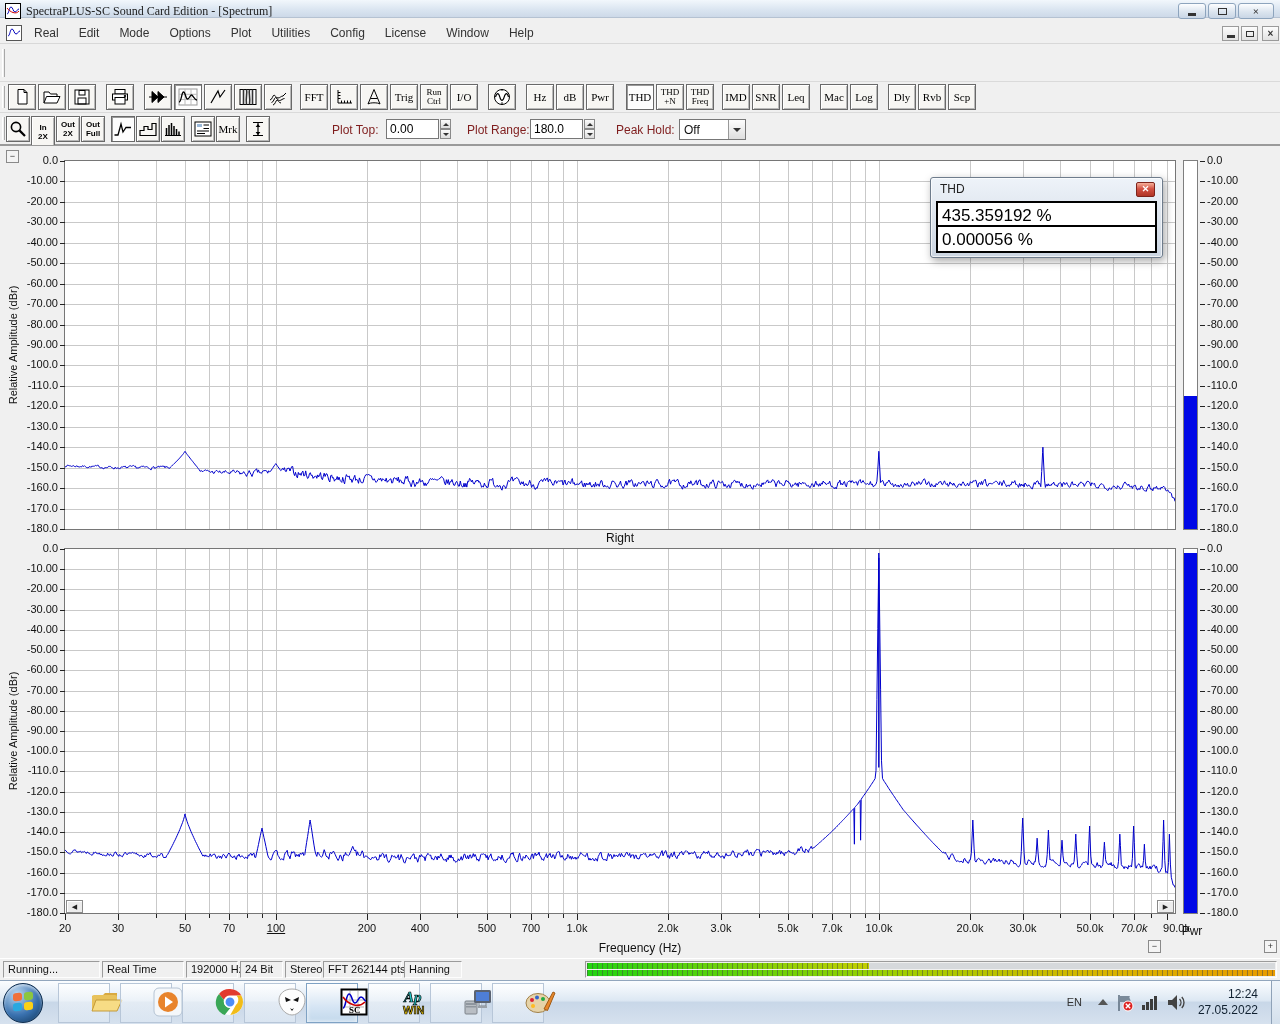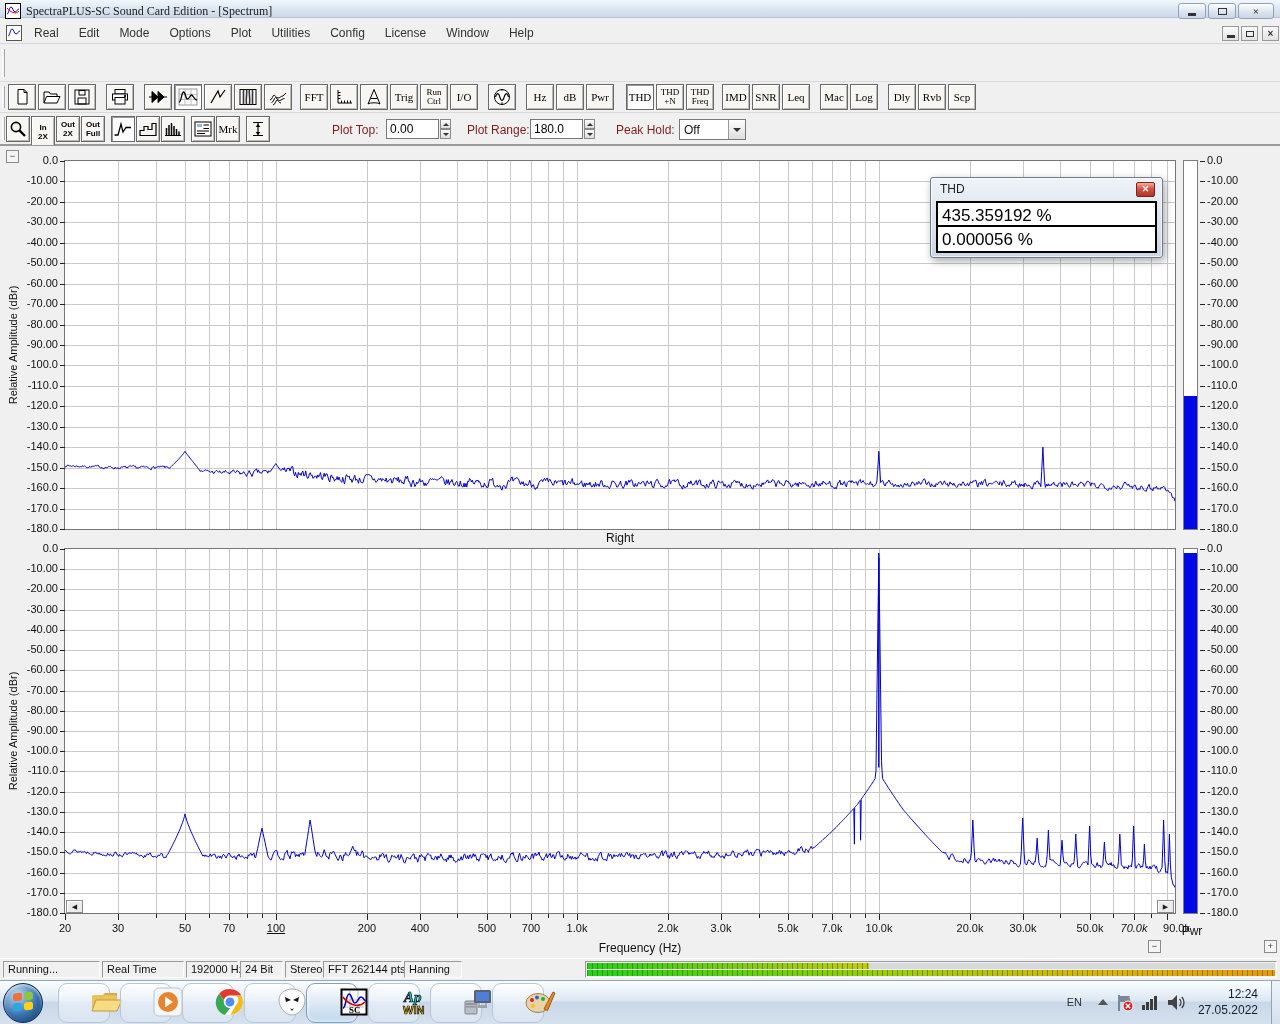--- a/index.html
+++ b/index.html
@@ -96,21 +96,21 @@
   .meter-fill { position:absolute; left:0; top:0; bottom:0;
     background-image:repeating-linear-gradient(90deg, rgba(70,70,70,.55) 0 1px, rgba(0,0,0,0) 1px 5px); }
 
   
   #taskbar { position:absolute; left:0; top:980px; width:1280px; height:44px;
     background:linear-gradient(#fbfdff,#dde8f3 45%,#c8d7e8 50%,#d6e1ee); border-top:1px solid #92a6bd; }
   #start-orb { position:absolute; left:3px; top:2px; width:40px; height:40px; border-radius:50%;
     background:radial-gradient(circle at 34% 28%, #bcd9f2, #3a72b0 55%, #12395f 95%); border:1px solid #0d2c4e;
     box-shadow:inset 0 2px 3px rgba(255,255,255,.6); }
   .flagpane { position:absolute; width:9px; height:8px; border-radius:2px 3px 2px 3px; }
-  .task-btn { position:absolute; top:2px; width:52px; height:40px; border:1px solid #b7c6d8; border-radius:9px;
+  .task-btn { position:absolute; top:2px; width:52px; height:40px; border:1px solid #b7c6d8; border-radius:0;
     background:linear-gradient(rgba(255,255,255,.75),rgba(222,233,244,.55)); display:flex; align-items:center; justify-content:center;padding-left:44px; }
   .task-btn.active { background:linear-gradient(#fefefe,#d6e5f4 60%,#c2d8ec); border-color:#7fa2c4;
     box-shadow:inset 0 0 4px rgba(255,255,255,.9); }
   #tray { position:absolute; right:0; top:0; height:44px; }
   .tray-text { position:absolute; font-size:11px; color:#333; }
   #clock-block { position:absolute; right:22px; top:5px; width:80px; text-align:right; font-size:12px; color:#102030; line-height:16px; }
   #show-desktop { position:absolute; right:0; top:0; width:9px; height:44px; border-left:1px solid #8fa2b8;
     background:linear-gradient(#eef4fa,#d3dfec); }
   .trayicon { position:absolute; }
   .netbar { position:absolute; bottom:0; width:3px; background:#3c3c3c; }

